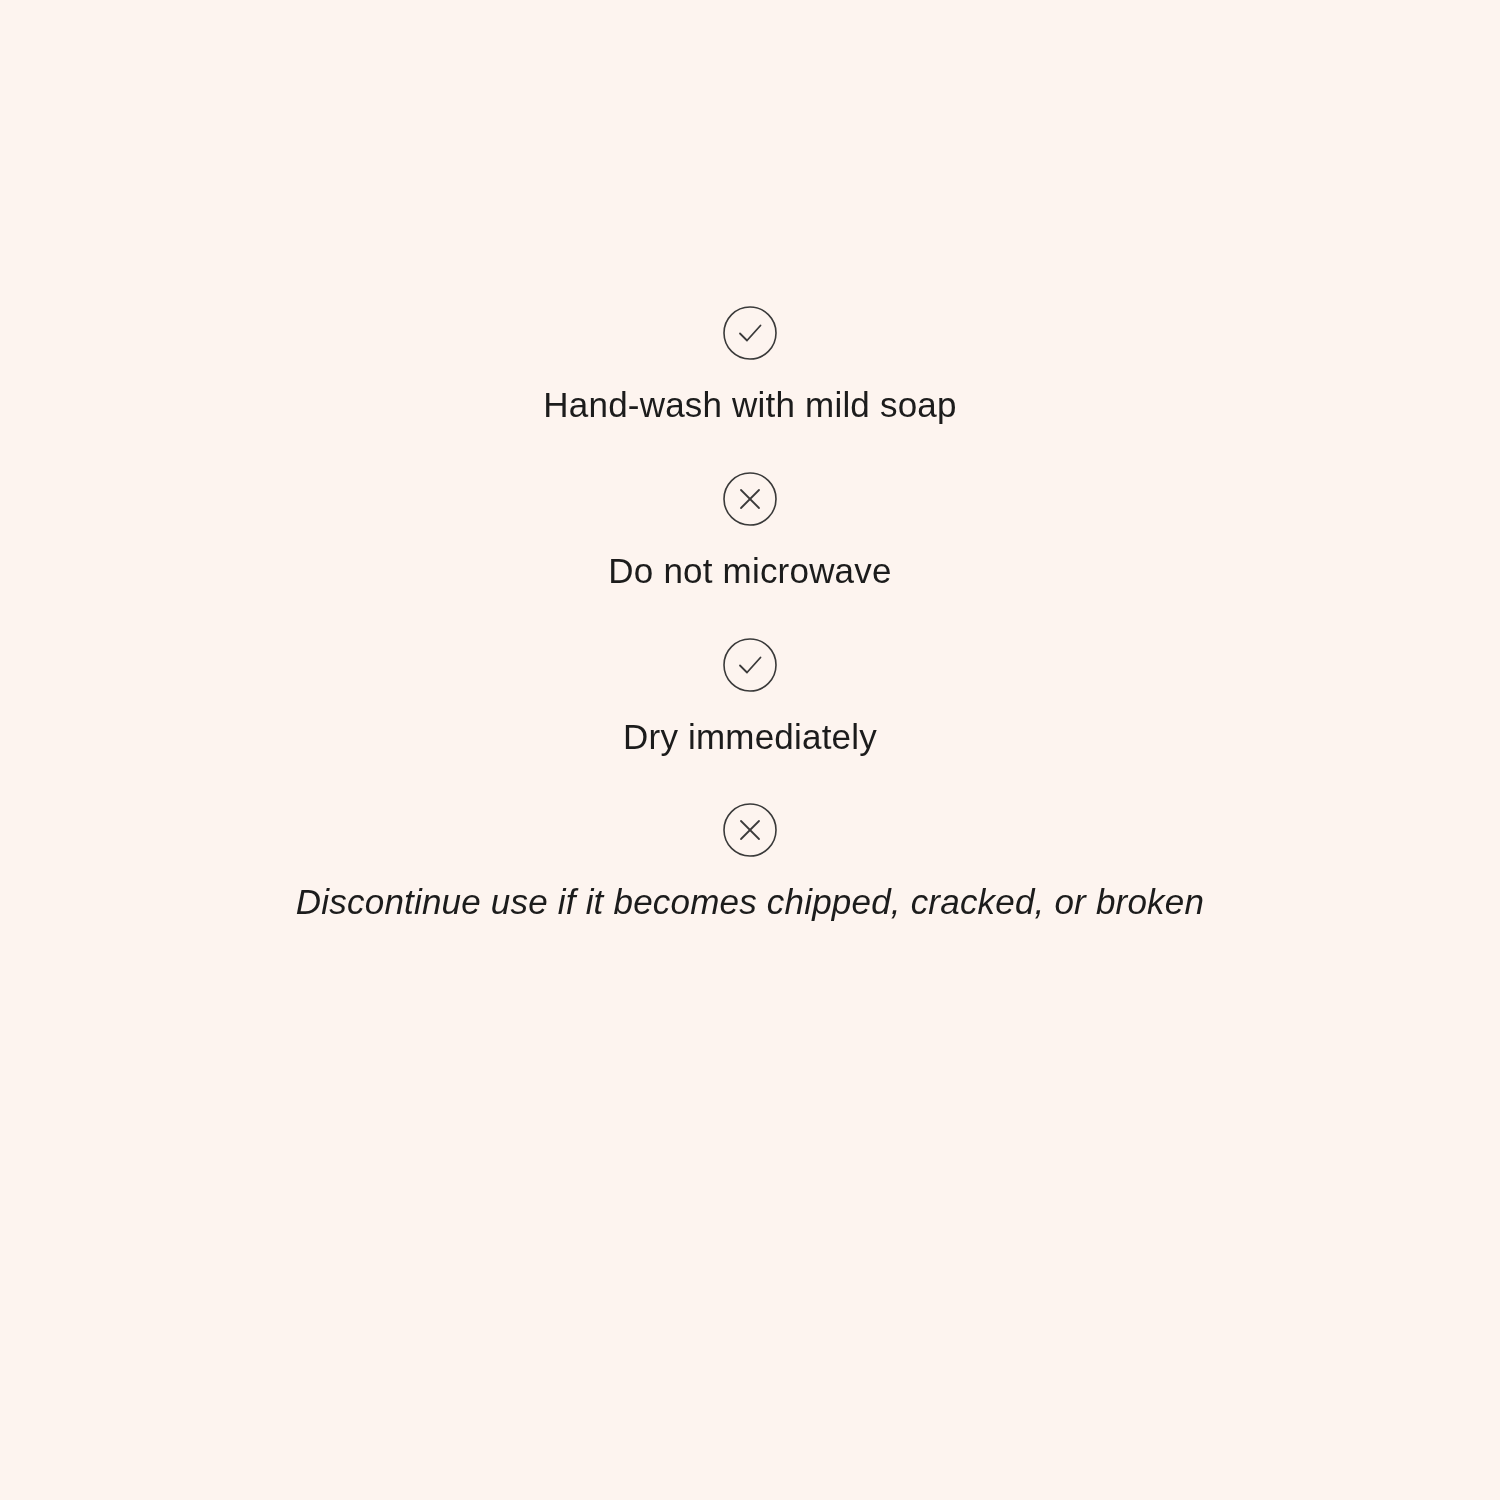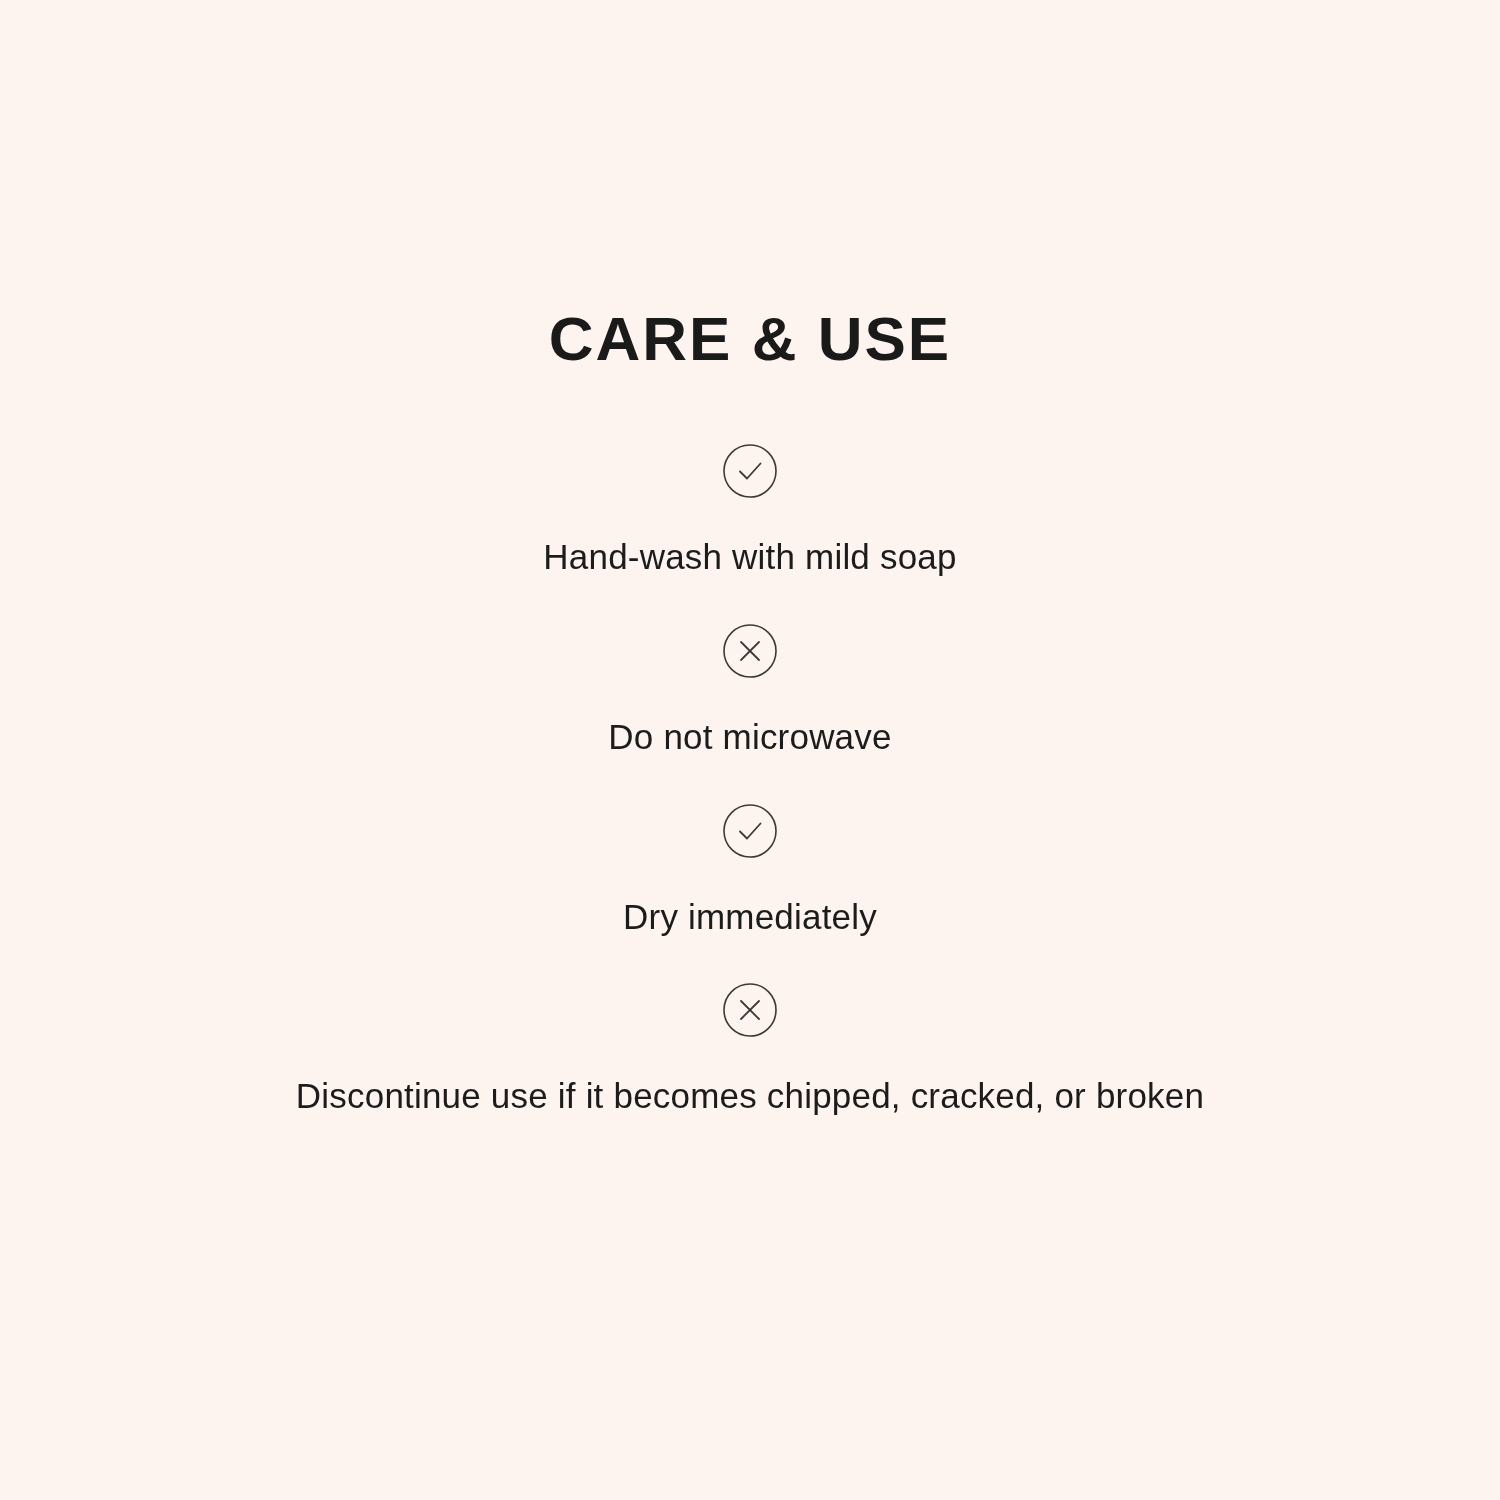--- a/index.html
+++ b/index.html
@@ -36,24 +36,24 @@
     display: flex;
     flex-direction: column;
     align-items: center;
     width: 100%;
   }
   .care-item {
     display: flex;
     flex-direction: column;
     align-items: center;
     margin-bottom: 44px;
-    gap: 14px;
   }
   .care-item:last-child {
     margin-bottom: 8px;
+    font-style: italic;
   }
   .icon-circle {
     width: 56px;
     height: 56px;
     margin-bottom: 22px;
     display: block;
   }
   .care-text {
     font-size: 35px;
     font-weight: 400;
@@ -61,21 +61,20 @@
     text-align: center;
     letter-spacing: 0.2px;
     line-height: 1.25;
   }
 </style>
 </head>
 <body>
 
 <div class="page">
 
-  <h1 class="title">CARE &amp; USE</h1>
 
   <div class="care-list">
 
     <div class="care-item">
       <span class="icon-circle">
         <svg viewBox="0 0 56 56" width="56" height="56" aria-hidden="true">
           <circle cx="28" cy="28" r="26" fill="none" stroke="#3a3a3a" stroke-width="1.6"></circle>
           <polyline points="18,28.5 25,35.5 38.5,20.5" fill="none" stroke="#3a3a3a" stroke-width="1.8" stroke-linecap="round" stroke-linejoin="round"></polyline>
         </svg>
       </span>

